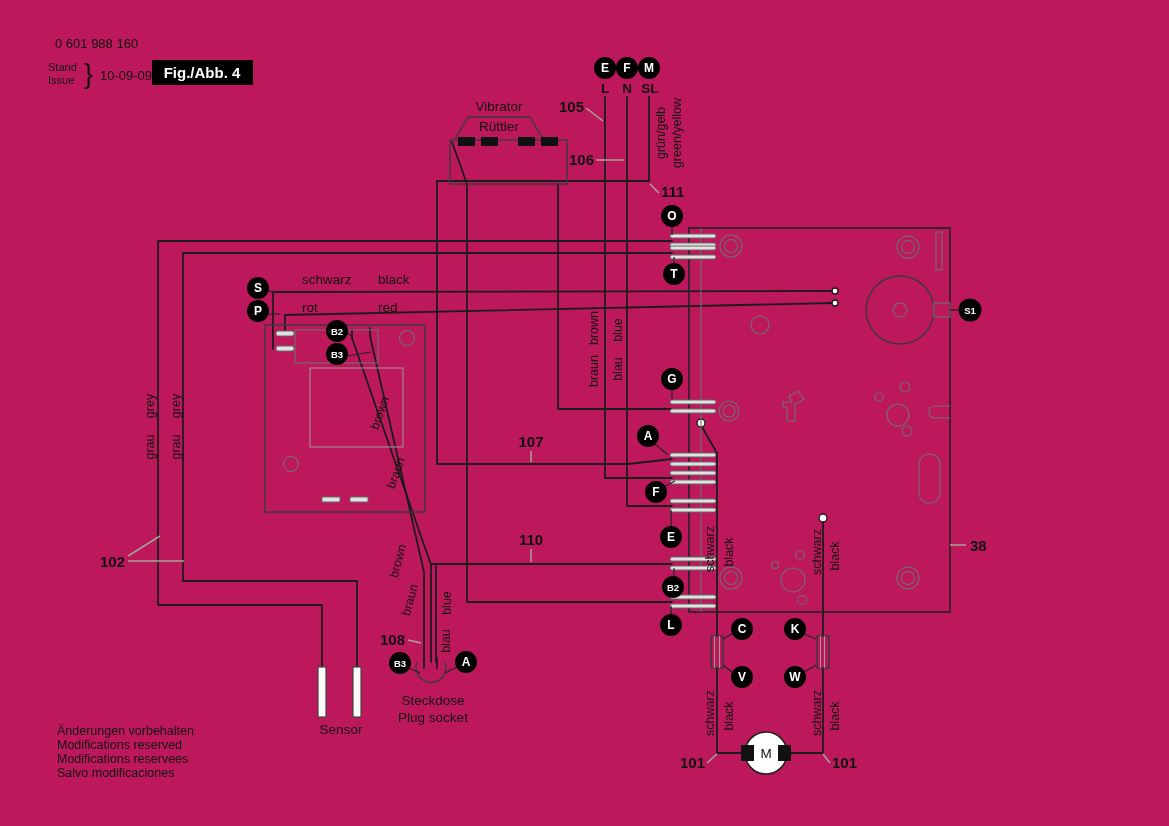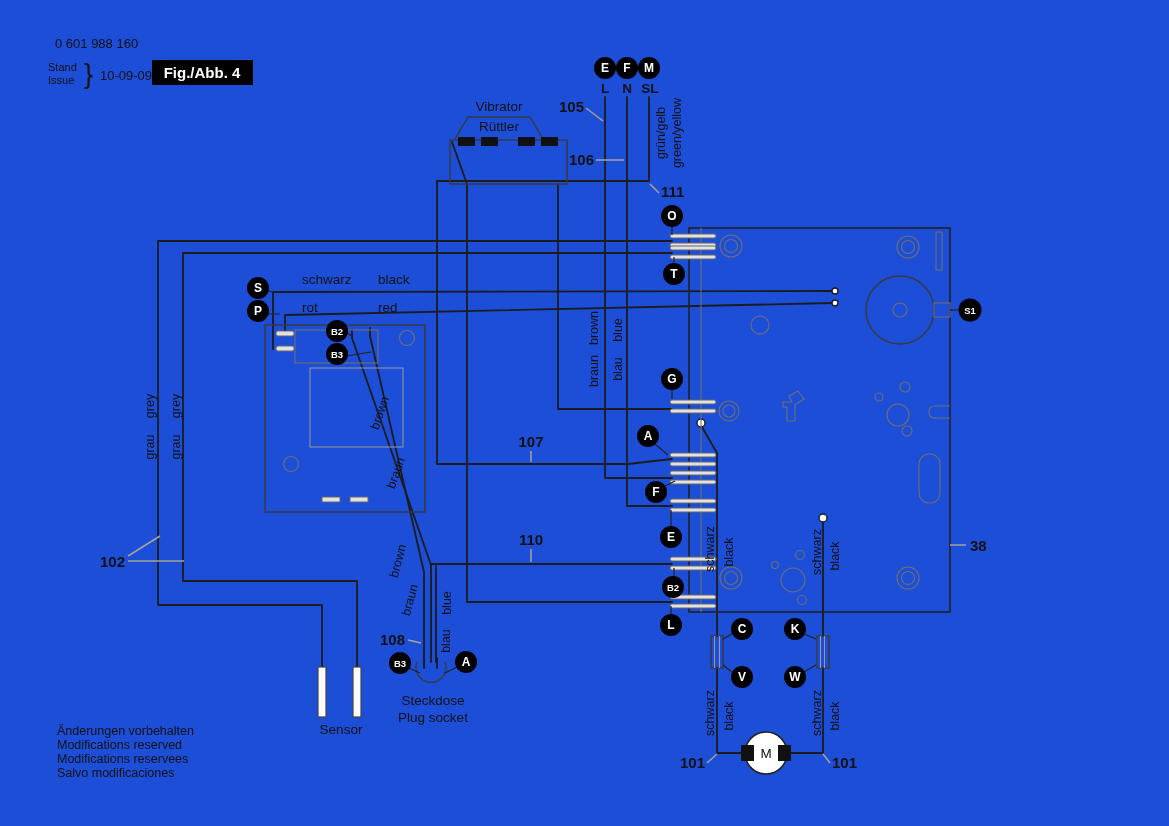--- a/index.html
+++ b/index.html
@@ -1,16 +1,16 @@
 <!DOCTYPE html>
 <html><head>
 <meta charset="utf-8">
 <style>
   html,body{margin:0;padding:0;background:#fff}
-  .canvas{position:relative;width:1169px;height:826px;background:#1d4ed8;
+  .canvas{position:relative;width:1169px;height:826px;background:#be185d;
           font-family:"Liberation Sans",sans-serif;overflow:hidden}
   svg{position:absolute;top:0;left:0}
   text{fill:#111;font-family:"Liberation Sans",sans-serif}
   .t  {font-size:13.5px}
   .ts {font-size:12.5px}
   .tb {font-size:15px;font-weight:bold}
   .hdr{font-size:13px}
   .sm {font-size:11px}
   .fig{font-size:15px;font-weight:bold;fill:#fff}
   .cl {font-size:12px;font-weight:bold;fill:#fff;text-anchor:middle}

